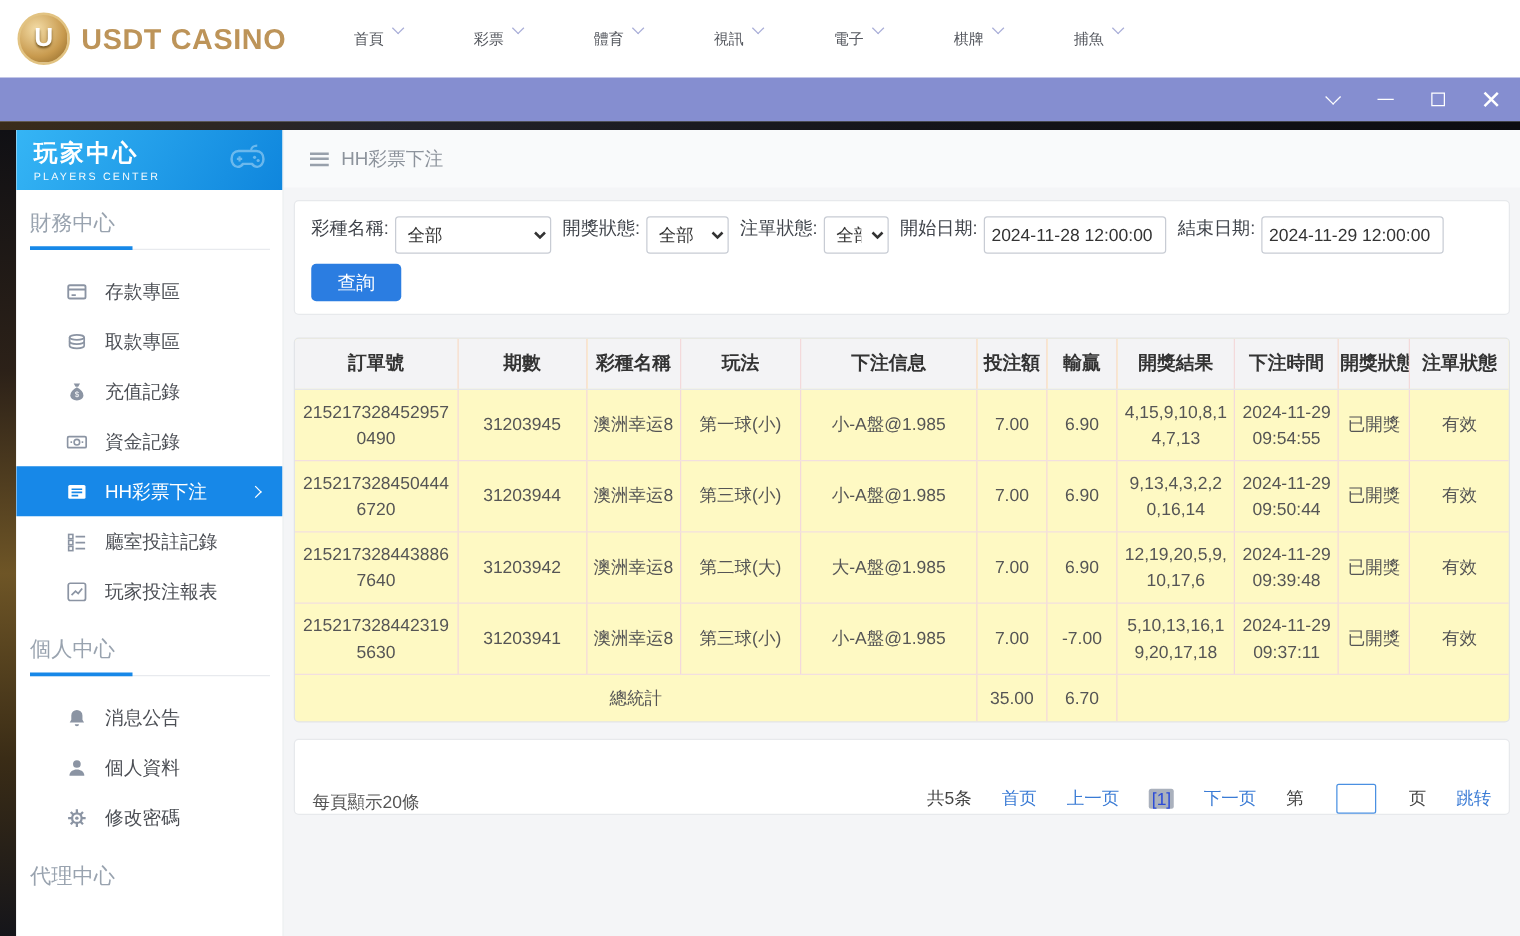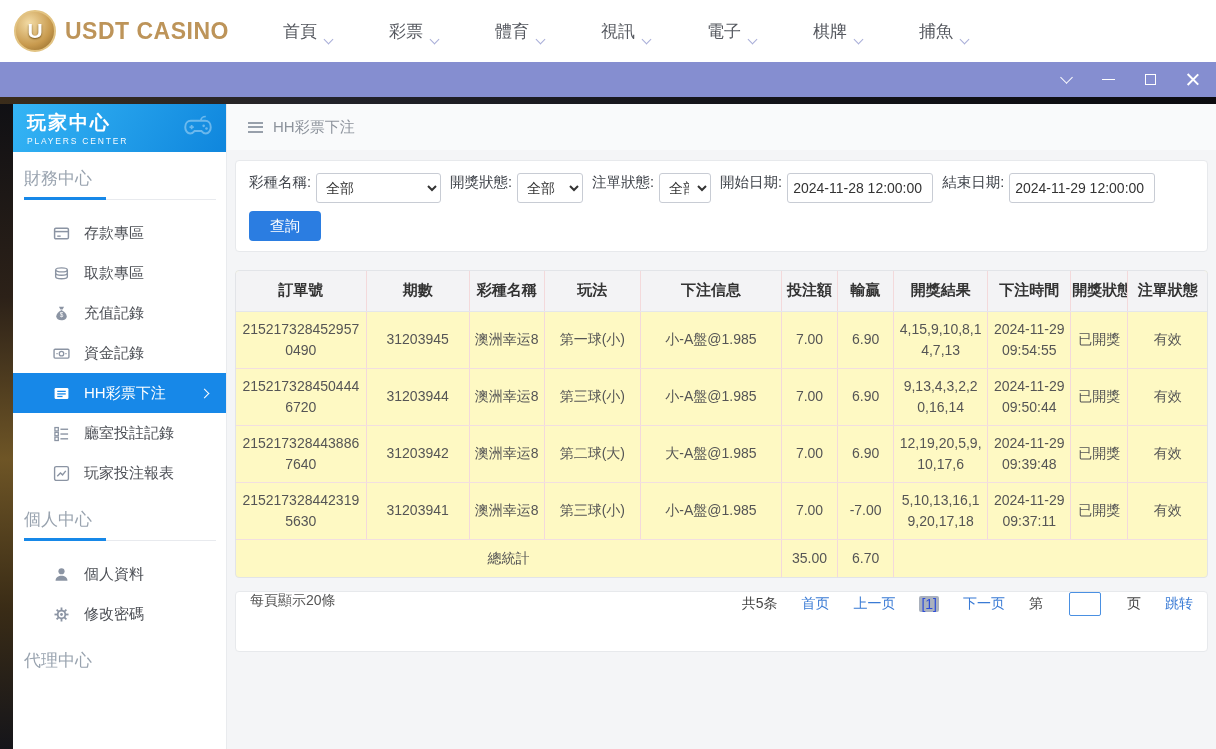--- a/index.html
+++ b/index.html
@@ -6,21 +6,21 @@
 html,body{width:1216px;height:749px;overflow:hidden;background:#fff;font-family:"Liberation Sans","DejaVu Sans",sans-serif}
 .stage{position:relative;width:1216px;height:749px;overflow:hidden}
 
 
 .topbar{height:62px;background:#fff;display:flex;align-items:center;padding-left:14px}
 .logo{display:flex;align-items:center;gap:9px}
 .logo-coin{width:42px;height:42px;border-radius:50%;background:radial-gradient(circle at 35% 30%,#f3dca6,#c89a4e 60%,#8a6426);border:2px solid #e2c382;display:flex;align-items:center;justify-content:center}
 .logo-coin span{font-weight:bold;color:#fff;font-size:21px;text-shadow:0 1px 2px #6e4f18}
 .logo-text{font-size:23px;font-weight:bold;color:#bd9459;letter-spacing:.5px}
 .main-nav{display:flex;margin-left:54px;gap:57px}
-.nav-item{display:flex;align-items:flex-end;gap:8px;font-size:17px;color:#55585f;cursor:pointer;white-space:nowrap}
+.nav-item{display:flex;align-items:flex-start;gap:8px;font-size:12px;color:#55585f;cursor:pointer;white-space:nowrap}
 .chev{width:7px;height:7px;border-right:1.6px solid #a9aed8;border-bottom:1.6px solid #a9aed8;transform:rotate(45deg);margin-top:-4px}
 
 
 .titlebar{height:35px;background:#858ed0;display:flex;align-items:center;justify-content:flex-end;gap:27px;padding-right:16px}
 .wc{position:relative;display:inline-flex;align-items:center;justify-content:center;width:15px;height:15px;cursor:pointer}
 .wc-chev i{display:block;width:9px;height:9px;border-right:1.5px solid #fff;border-bottom:1.5px solid #fff;transform:rotate(45deg);margin-top:-4px}
 .wc-min i{display:block;width:13px;height:1.5px;background:#fff}
 .wc-max i{display:block;width:11px;height:11px;border:1.5px solid #fff}
 .wc-close::before,.wc-close::after{content:"";position:absolute;left:7px;top:0;width:1.5px;height:15px;background:#fff}
 .wc-close::before{transform:rotate(45deg)}
@@ -68,21 +68,21 @@
 
 .table-panel{margin:18px 8px 0;background:#fef9c3;border:1px solid #e2e4e8;border-radius:4px;overflow:hidden}
 table{width:100%;border-collapse:collapse;table-layout:fixed}
 th{height:40px;background:#f3f3f5;font-size:15px;color:#333;font-weight:bold;border-right:1px solid #f3d9db;border-bottom:1px solid #e4e6ea;padding:0 1px;overflow:hidden;white-space:nowrap}
 th:last-child{border-right:none}
 td{height:57px;font-size:14px;color:#555;text-align:center;border-right:1px solid #f3d9db;border-bottom:1px solid #f2dfe0;word-break:break-all;padding:2px 4px;line-height:1.5}
 td:last-child{border-right:none}
 tr:last-child td{border-bottom:none}
 tr.summary td{height:38px}
 
-.footer-panel{margin:13px 8px 0;background:#fff;border:1px solid #e7e9ec;border-radius:4px;height:61px;display:flex;align-items:flex-start;justify-content:space-between;padding:0 14px 0 14px;font-size:14px;color:#555}
+.footer-panel{margin:13px 8px 0;background:#fff;border:1px solid #e7e9ec;border-radius:4px;height:61px;display:flex;align-items:flex-end;justify-content:space-between;padding:0 14px 0 14px;font-size:14px;color:#555}
 .pagination{display:flex;align-items:center;gap:24px;font-size:14px;color:#444}
 .pg-link{color:#3a7bd5;cursor:pointer}
 .pg-current{background:#aab1bd;color:#2b4bd8;padding:0 2px;border-radius:2px;cursor:pointer}
 .pg-input{width:32px;height:24px;border:1px solid #4a90e2;border-radius:2px;margin:0 2px}
 </style>
 </head>
 <body>
 
 <div class="stage">
 
@@ -232,20 +232,29 @@
               <svg viewBox="0 0 16 16">
                 <rect x="1.5" y="1.5" width="13" height="13" rx="1.5" fill="none" stroke="currentColor" stroke-width="1.3"></rect>
                 <polyline points="4,10.5 7,7.5 9,9.3 12,5.5" fill="none" stroke="currentColor" stroke-width="1.3"></polyline>
               </svg>
             </span>
             <span>玩家投注報表</span>
           </div>
           <div class="side-sec-title">個人中心</div>
           <div class="side-sec-underline">
             <i></i>
+          </div>
+          <div class="side-item">
+            <span class="side-icon">
+              <svg viewBox="0 0 16 16">
+                <path d="M8 1.8a4.2 4.2 0 0 0-4.2 4.2v3.2L2.6 11.2h10.8L12.2 9.2V6A4.2 4.2 0 0 0 8 1.8z" fill="currentColor"></path>
+                <path d="M6.4 12.6a1.6 1.6 0 0 0 3.2 0z" fill="currentColor"></path>
+              </svg>
+            </span>
+            <span>消息公告</span>
           </div>
           <div class="side-item">
             <span class="side-icon">
               <svg viewBox="0 0 16 16">
                 <circle cx="8" cy="4.9" r="2.9" fill="currentColor"></circle>
                 <path d="M2.4 13.8c0-3.1 2.6-4.7 5.6-4.7s5.6 1.6 5.6 4.7z" fill="currentColor"></path>
               </svg>
             </span>
             <span>個人資料</span>
           </div>

